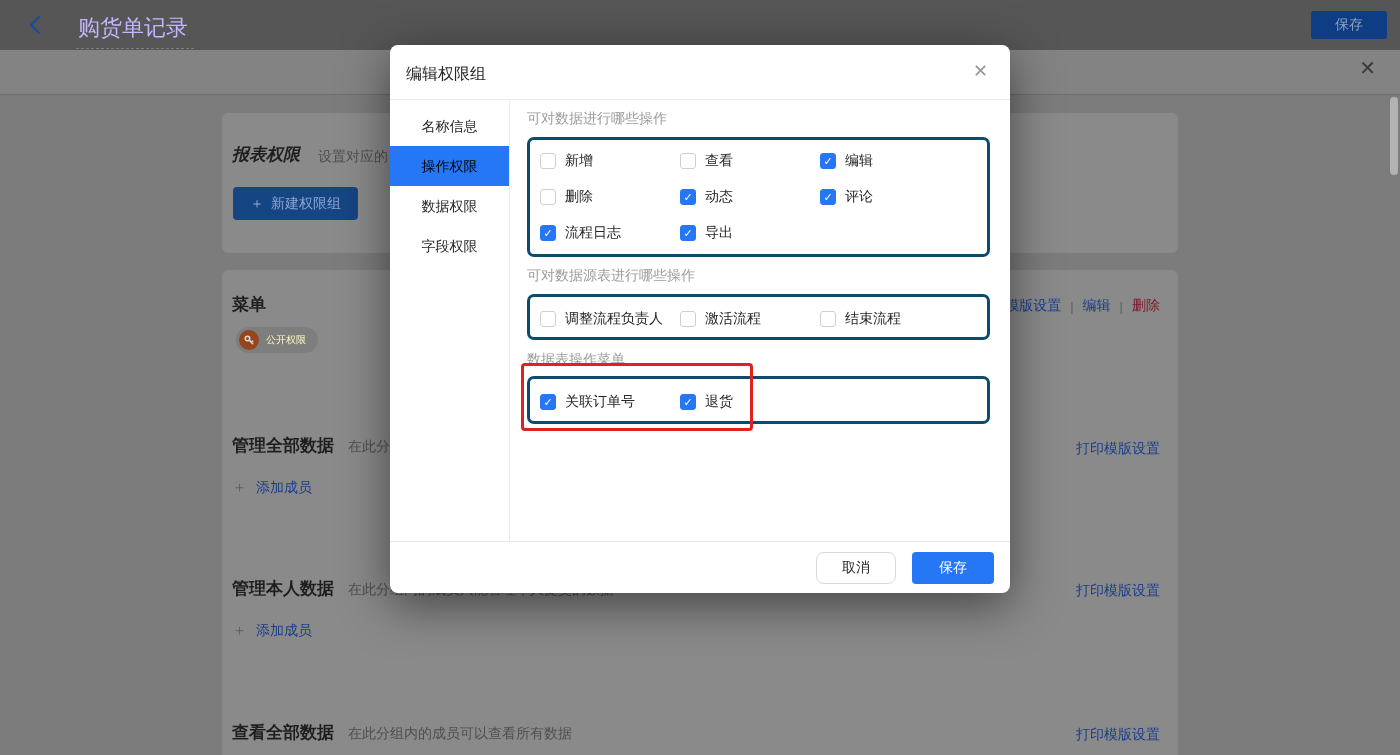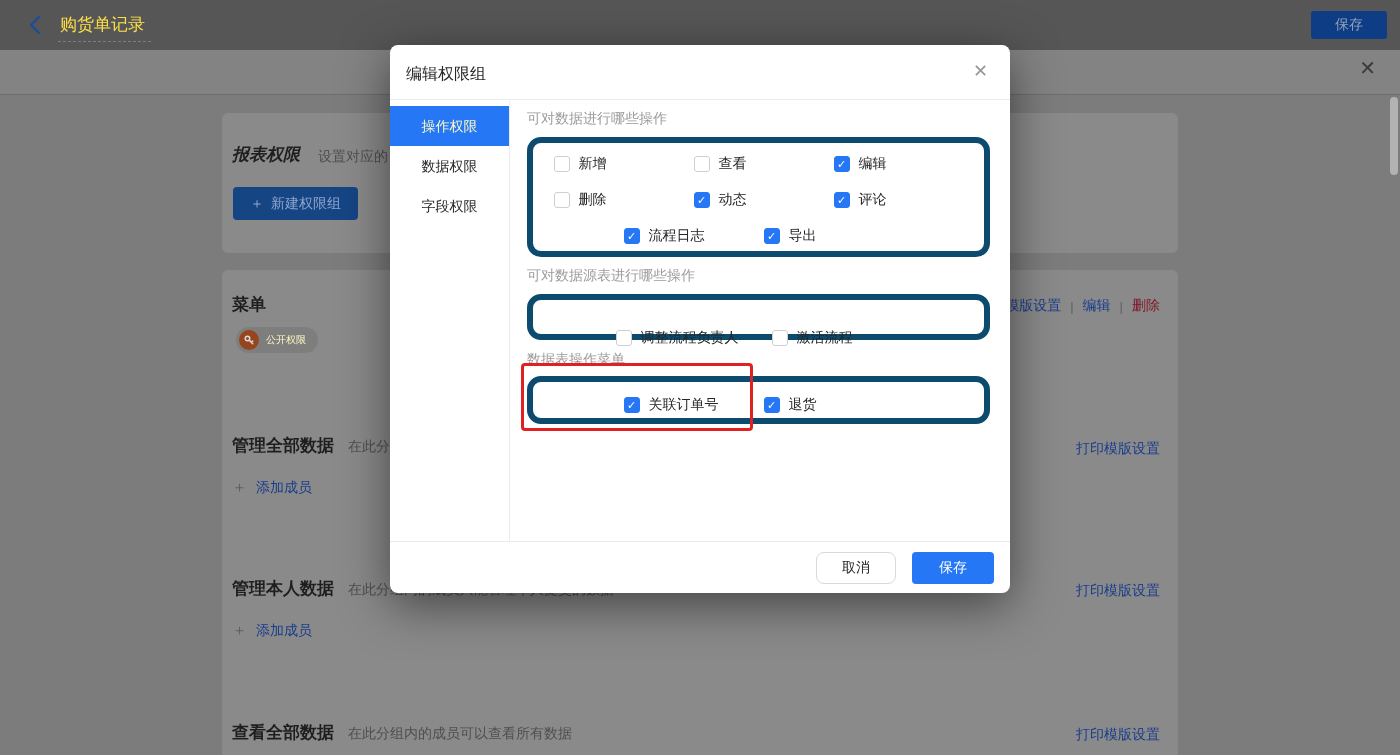--- a/index.html
+++ b/index.html
@@ -1,21 +1,21 @@
 <!DOCTYPE html>
 <html style="--accent: #2577F6; --annotation: #E12121; --keybadge: #97451F; --link: #1A3E8C; --deletelink: #7E1426;"><head>
 <meta charset="utf-8">
 <style>
   html,body{margin:0;padding:0;background:#7c7c7c;font-family:"Liberation Sans","DejaVu Sans",sans-serif;}
   #stage{position:relative;width:1400px;height:755px;overflow:hidden;background:#7c7c7c;}
 
   
   .topbar{position:absolute;left:0;top:0;width:1400px;height:50px;background:#565656;}
   .back-btn{position:absolute;left:26px;top:15px;width:18px;height:20px;cursor:pointer;}
-  .tb-title{position:absolute;left:58px;top:13px;font-size:17px;color:#fde047;border-bottom:1px dashed #7d7d7d;padding:0 6px 5px 2px;}
+  .tb-title{position:absolute;left:76px;top:13px;font-size:22px;color:#c4b5fd;border-bottom:1px dashed #7d7d7d;padding:0 6px 5px 2px;}
   .tb-save{position:absolute;right:13px;top:11px;width:76px;height:28px;background:#0e3d85;color:#93a1bb;
            border:none;border-radius:3px;font-size:14px;cursor:pointer;}
   .band{position:absolute;left:0;top:50px;width:1400px;height:45px;background:#838383;border-bottom:1px solid #6d6d6d;box-sizing:border-box;}
   .band-close{position:absolute;right:24px;top:8px;font-size:20px;color:#3a3a3a;cursor:pointer;line-height:1;}
   .scroll-thumb{position:absolute;left:1390px;top:97px;width:8px;height:78px;background:#b2b2b2;border-radius:4px;cursor:pointer;}
 
   .card1{position:absolute;left:222px;top:113px;width:956px;height:140px;background:#8a8a8a;border-radius:6px;}
   .card2{position:absolute;left:222px;top:270px;width:956px;height:485px;background:#8a8a8a;border-radius:6px 6px 0 0;}
 
   .h-bold{font-size:17px;font-weight:bold;color:#1e1e1e;white-space:nowrap;}
@@ -43,27 +43,27 @@
 
   
   .modal{position:absolute;left:390px;top:45px;width:620px;height:548px;background:#fff;border-radius:8px;
          box-shadow:0 12px 48px rgba(0,0,0,.5);z-index:10;}
   .m-head{position:absolute;left:0;top:0;right:0;height:55px;border-bottom:1px solid #ebebeb;box-sizing:border-box;}
   .m-title{position:absolute;left:16px;top:19px;font-size:16px;color:#262626;font-weight:500;}
   .m-close{position:absolute;right:22px;top:17px;color:#999;font-size:18px;cursor:pointer;line-height:1;}
   .m-body{position:absolute;left:0;top:56px;right:0;bottom:52px;display:flex;}
   .m-side{width:120px;border-right:1px solid #ebebeb;padding-top:5px;box-sizing:border-box;flex:none;}
   .m-tab{height:40px;line-height:40px;text-align:center;font-size:14px;color:#262626;cursor:pointer;}
-  .m-tab.active{background:var(--accent,#2577f6);color:#fef9c3;}
+  .m-tab.active{background:var(--accent,#2577f6);color:#000000;}
   .m-content{flex:1;position:relative;}
   .sec-label{position:absolute;left:17px;font-size:14px;color:#9b9b9b;white-space:nowrap;}
-  .sec-box{position:absolute;left:17px;right:20px;border:6px solid #0c4a6e;border-radius:14px;box-sizing:border-box;
-           display:flex;flex-wrap:wrap;align-content:flex-start;padding-left:10px;background:#fff;justify-content:center;}
+  .sec-box{position:absolute;left:17px;right:20px;border:3px solid #0c4a6e;border-radius:7px;box-sizing:border-box;
+           display:flex;flex-wrap:wrap;align-content:flex-start;padding-left:10px;background:#fff;}
   .lab1{top:9px;}  .box1{top:36px;height:120px;padding-top:13px;}
-  .lab2{top:166px;}.box2{top:193px;height:46px;padding-top:30px;gap:16px;}
+  .lab2{top:166px;}.box2{top:193px;height:46px;padding-top:14px;}
   .lab3{top:250px;}.box3{top:275px;height:48px;padding-top:15px;}
   .item{width:140px;display:flex;align-items:center;height:16px;margin-bottom:20px;cursor:pointer;}
   .cb{width:16px;height:16px;border:1px solid #cfcfcf;border-radius:3px;box-sizing:border-box;background:#fff;
       display:flex;align-items:center;justify-content:center;flex:none;}
   .cb.checked{background:var(--accent,#2577f6);border-color:var(--accent,#2577f6);}
   .cb .tick{display:none;color:#fff;font-size:11px;font-weight:bold;line-height:1;}
   .cb.checked .tick{display:inline;}
   .item .lbl{margin-left:9px;font-size:14px;color:#262626;white-space:nowrap;}
   .annotation{position:absolute;left:131px;top:318px;width:226px;height:62px;border:3px solid var(--annotation,#e12121);
               border-radius:4px;pointer-events:none;z-index:5;}
@@ -148,20 +148,21 @@
   </div>
 
   <div class="modal">
     <div class="m-head">
       <span class="m-title">编辑权限组</span>
       <span class="m-close">✕</span>
     </div>
 
     <div class="m-body">
       <div class="m-side">
+        <div class="m-tab">名称信息</div>
         <div class="m-tab active">操作权限</div>
         <div class="m-tab">数据权限</div>
         <div class="m-tab">字段权限</div>
       </div>
 
       <div class="m-content">
         <div class="sec-label lab1">可对数据进行哪些操作</div>
         <div class="sec-box box1">
           <span class="item">
             <span class="cb"></span>

